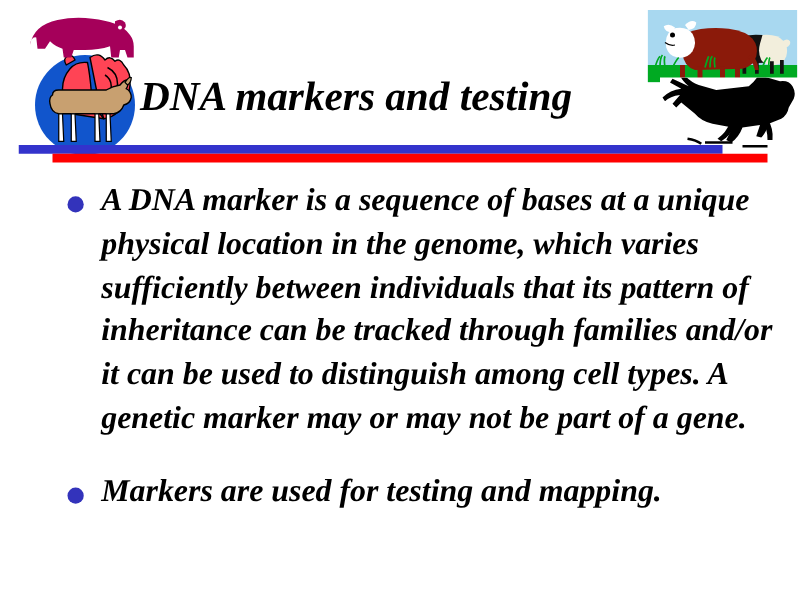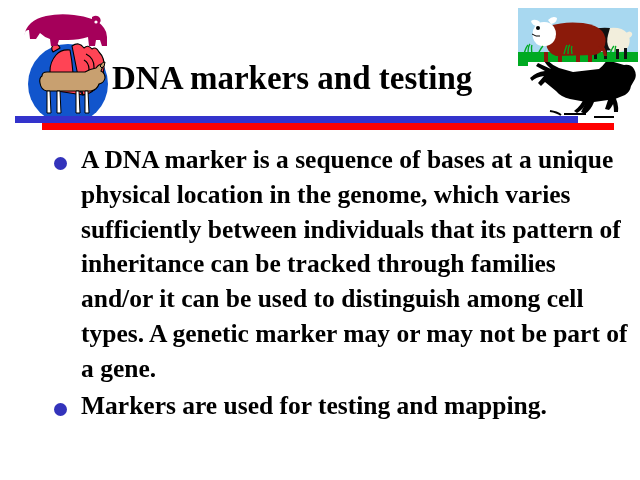--- a/index.html
+++ b/index.html
@@ -14,20 +14,21 @@
     font-family: "Liberation Serif", "DejaVu Serif", serif;
     position: relative;
   }
 
   #slide {
     position: absolute;
     left: 0; top: 0;
     width: 640px;
     height: 480px;
     background: #ffffff;
+    font-style: italic;
   }
 
   
   #header {
     position: absolute;
     left: 0; top: 0;
     width: 640px;
     height: 140px;
   }
 
@@ -105,21 +106,21 @@
   }
 
   .bullet-item {
     position: relative;
     display: flex;
     align-items: flex-start;
     padding-left: 59px;
     margin: 0;
   }
   #bullet-1 { margin-top: 0px; }
-  #bullet-2 { margin-top: 2px; }
+  #bullet-2 { margin-top: 24px; }
 
   .bullet-dot {
     position: absolute;
     left: 54px;
     top: 14px;
     width: 13px;
     height: 13px;
     border-radius: 50%;
     background: #3333BB;
     flex: none;

